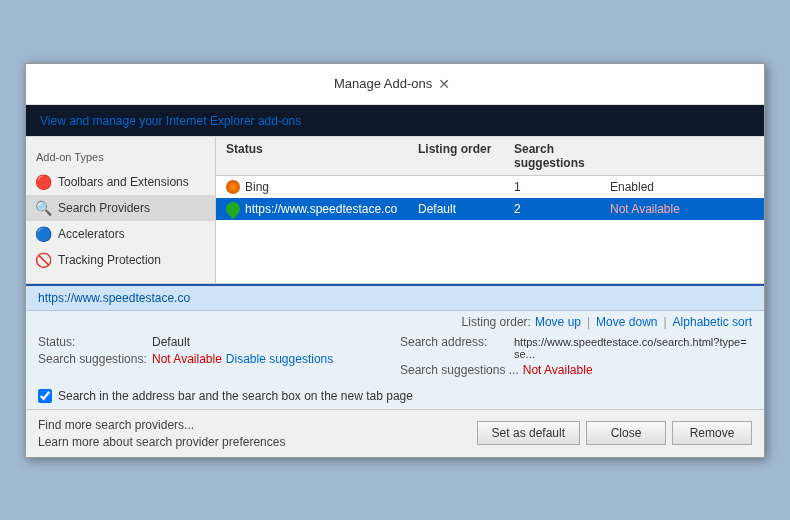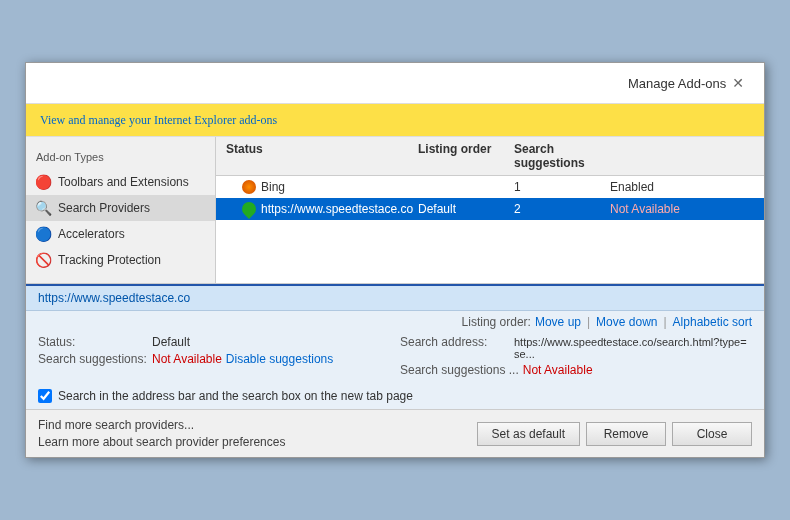--- a/index.html
+++ b/index.html
@@ -18,41 +18,40 @@
       background: #f0f0f0;
       border: 1px solid #999;
       box-shadow: 2px 2px 10px rgba(0,0,0,0.4);
       display: flex;
       flex-direction: column;
     }
     .title-bar {
       background: #fff;
       padding: 10px 14px;
       display: flex;
-      justify-content: flex-end;
+      justify-content: center;
       align-items: center;
       border-bottom: 1px solid #ddd;
     }
     .title-bar-text {
       font-size: 13px;
       color: #333;
     }
     .close-btn {
       cursor: pointer;
       font-size: 14px;
       color: #666;
       background: none;
       border: none;
       padding: 2px 6px;
     }
     .link-bar {
-      background: #fde047;
+      background: #0f172a;
       padding: 8px 14px;
       border-bottom: 1px solid #ddd;
-      font-family: Liberation Serif, serif;
     }
     .link-bar a {
       color: #0066cc;
       text-decoration: none;
       font-size: 12px;
     }
     .main-area {
       display: flex;
       flex: 1;
       border-bottom: 1px solid #ccc;
@@ -118,21 +117,20 @@
       background: #0066cc;
       color: #fff;
     }
     .table-row.selected .cell-status,
     .table-row.selected .cell-search {
       color: #fff;
     }
     .row-name {
       display: flex;
       align-items: flex-start;
-      margin-left: 16px;
     }
     .cell-status { color: #555; }
     .cell-search-not { color: #cc0000; }
     .table-row.selected .cell-search-not { color: #ffaaaa; }
     .detail-bar {
       background: #e8f0f8;
       border-top: 2px solid #2255aa;
       padding: 0;
     }
     .detail-url {
@@ -379,18 +377,18 @@
     </div>
   </div>
 
   <div class="footer">
     <div class="footer-links">
       <a href="#">Find more search providers...</a>
       <a href="#">Learn more about search provider preferences</a>
     </div>
     <div class="footer-buttons">
       <button class="btn">Set as default</button>
+      <button class="btn">Close</button>
       <button class="btn">Remove</button>
-      <button class="btn">Close</button>
     </div>
   </div>
 
 </div>
 
 </body></html>

